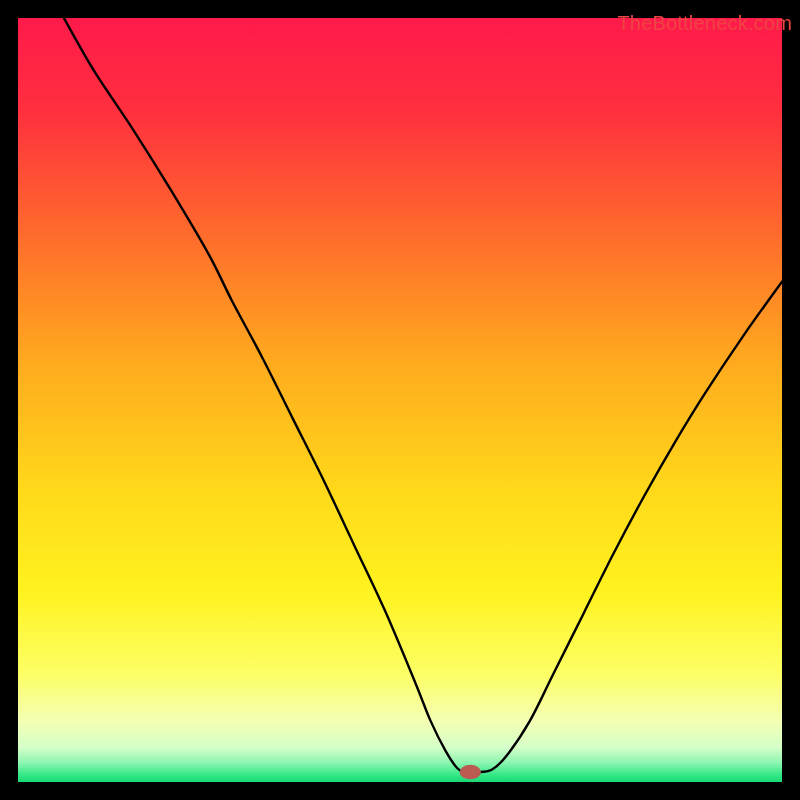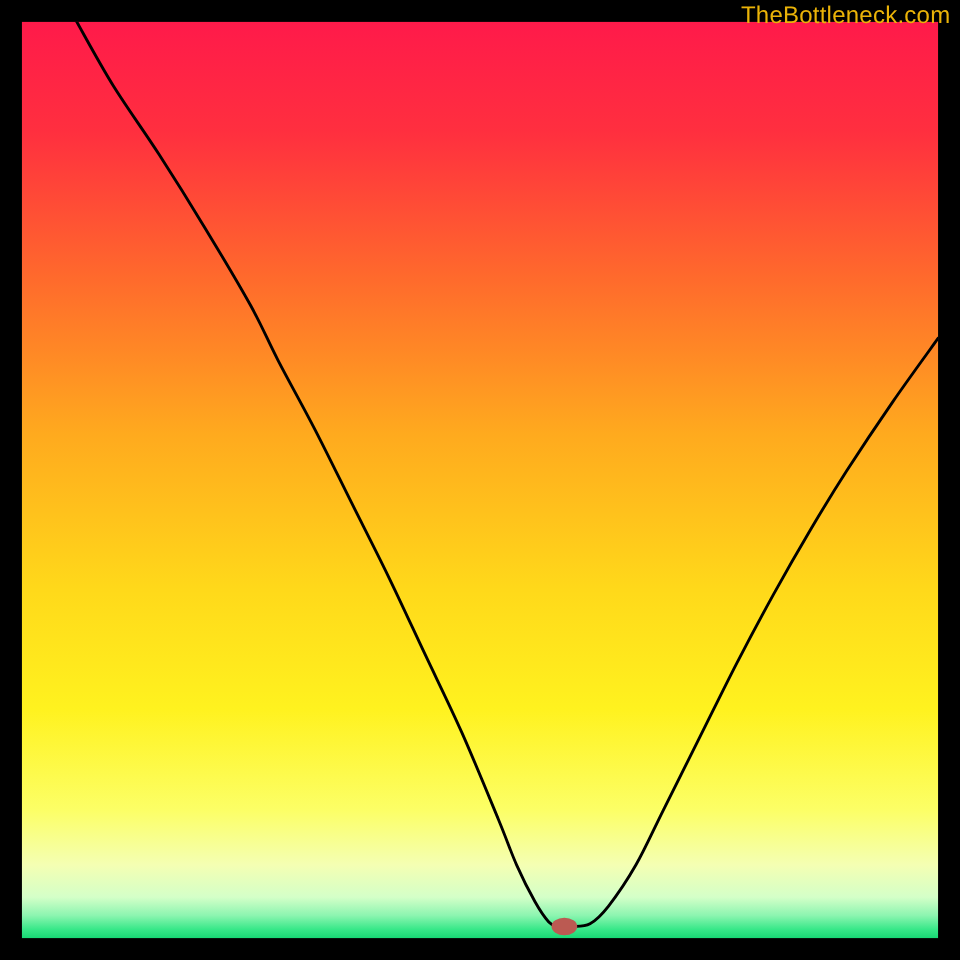--- a/index.html
+++ b/index.html
@@ -12,23 +12,23 @@
     font-family: Arial, Helvetica, sans-serif;
   }
   .frame {
     position: relative;
     width: 800px;
     height: 800px;
     background: #000;
   }
   .watermark {
     position: absolute;
-    top: 2px;
+    top: 12px;
     right: 8px;
-    color: #eab308;
+    color: #ef4444;
     font-size: 20px;
     font-weight: 500;
     letter-spacing: 0.2px;
     z-index: 10;
   }
   .plot-area {
     position: absolute;
     left: 18px;
     top: 18px;
     width: 764px;

